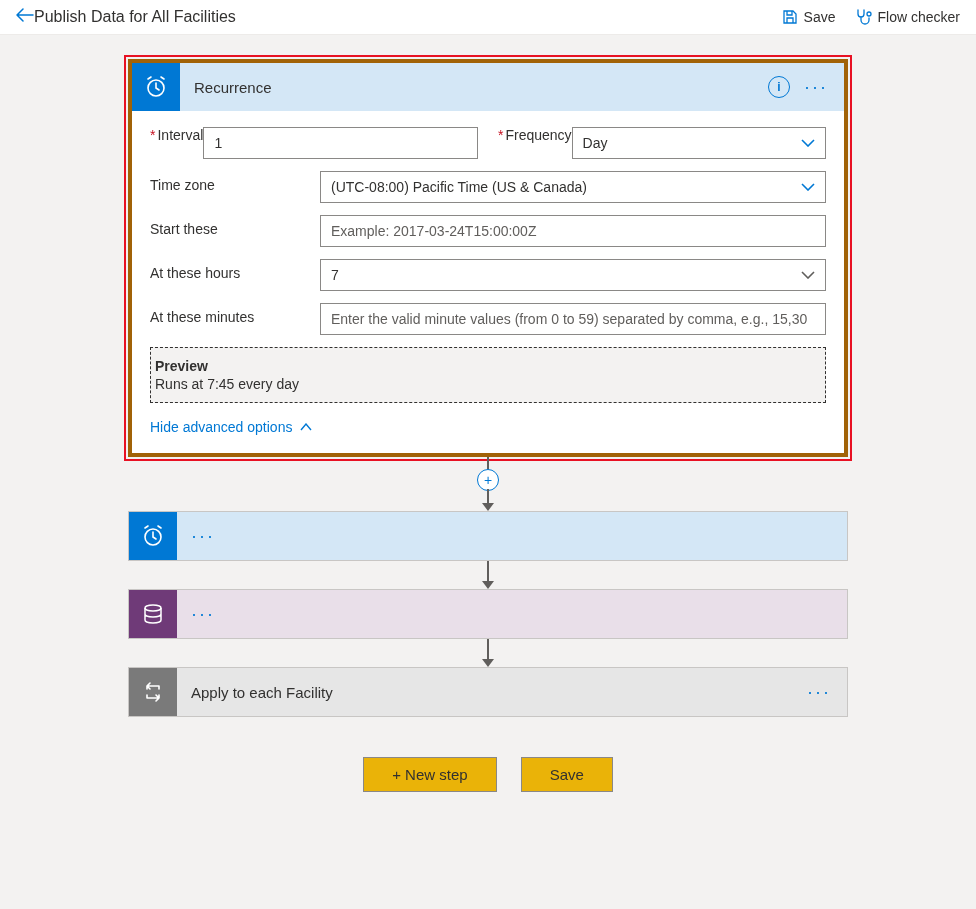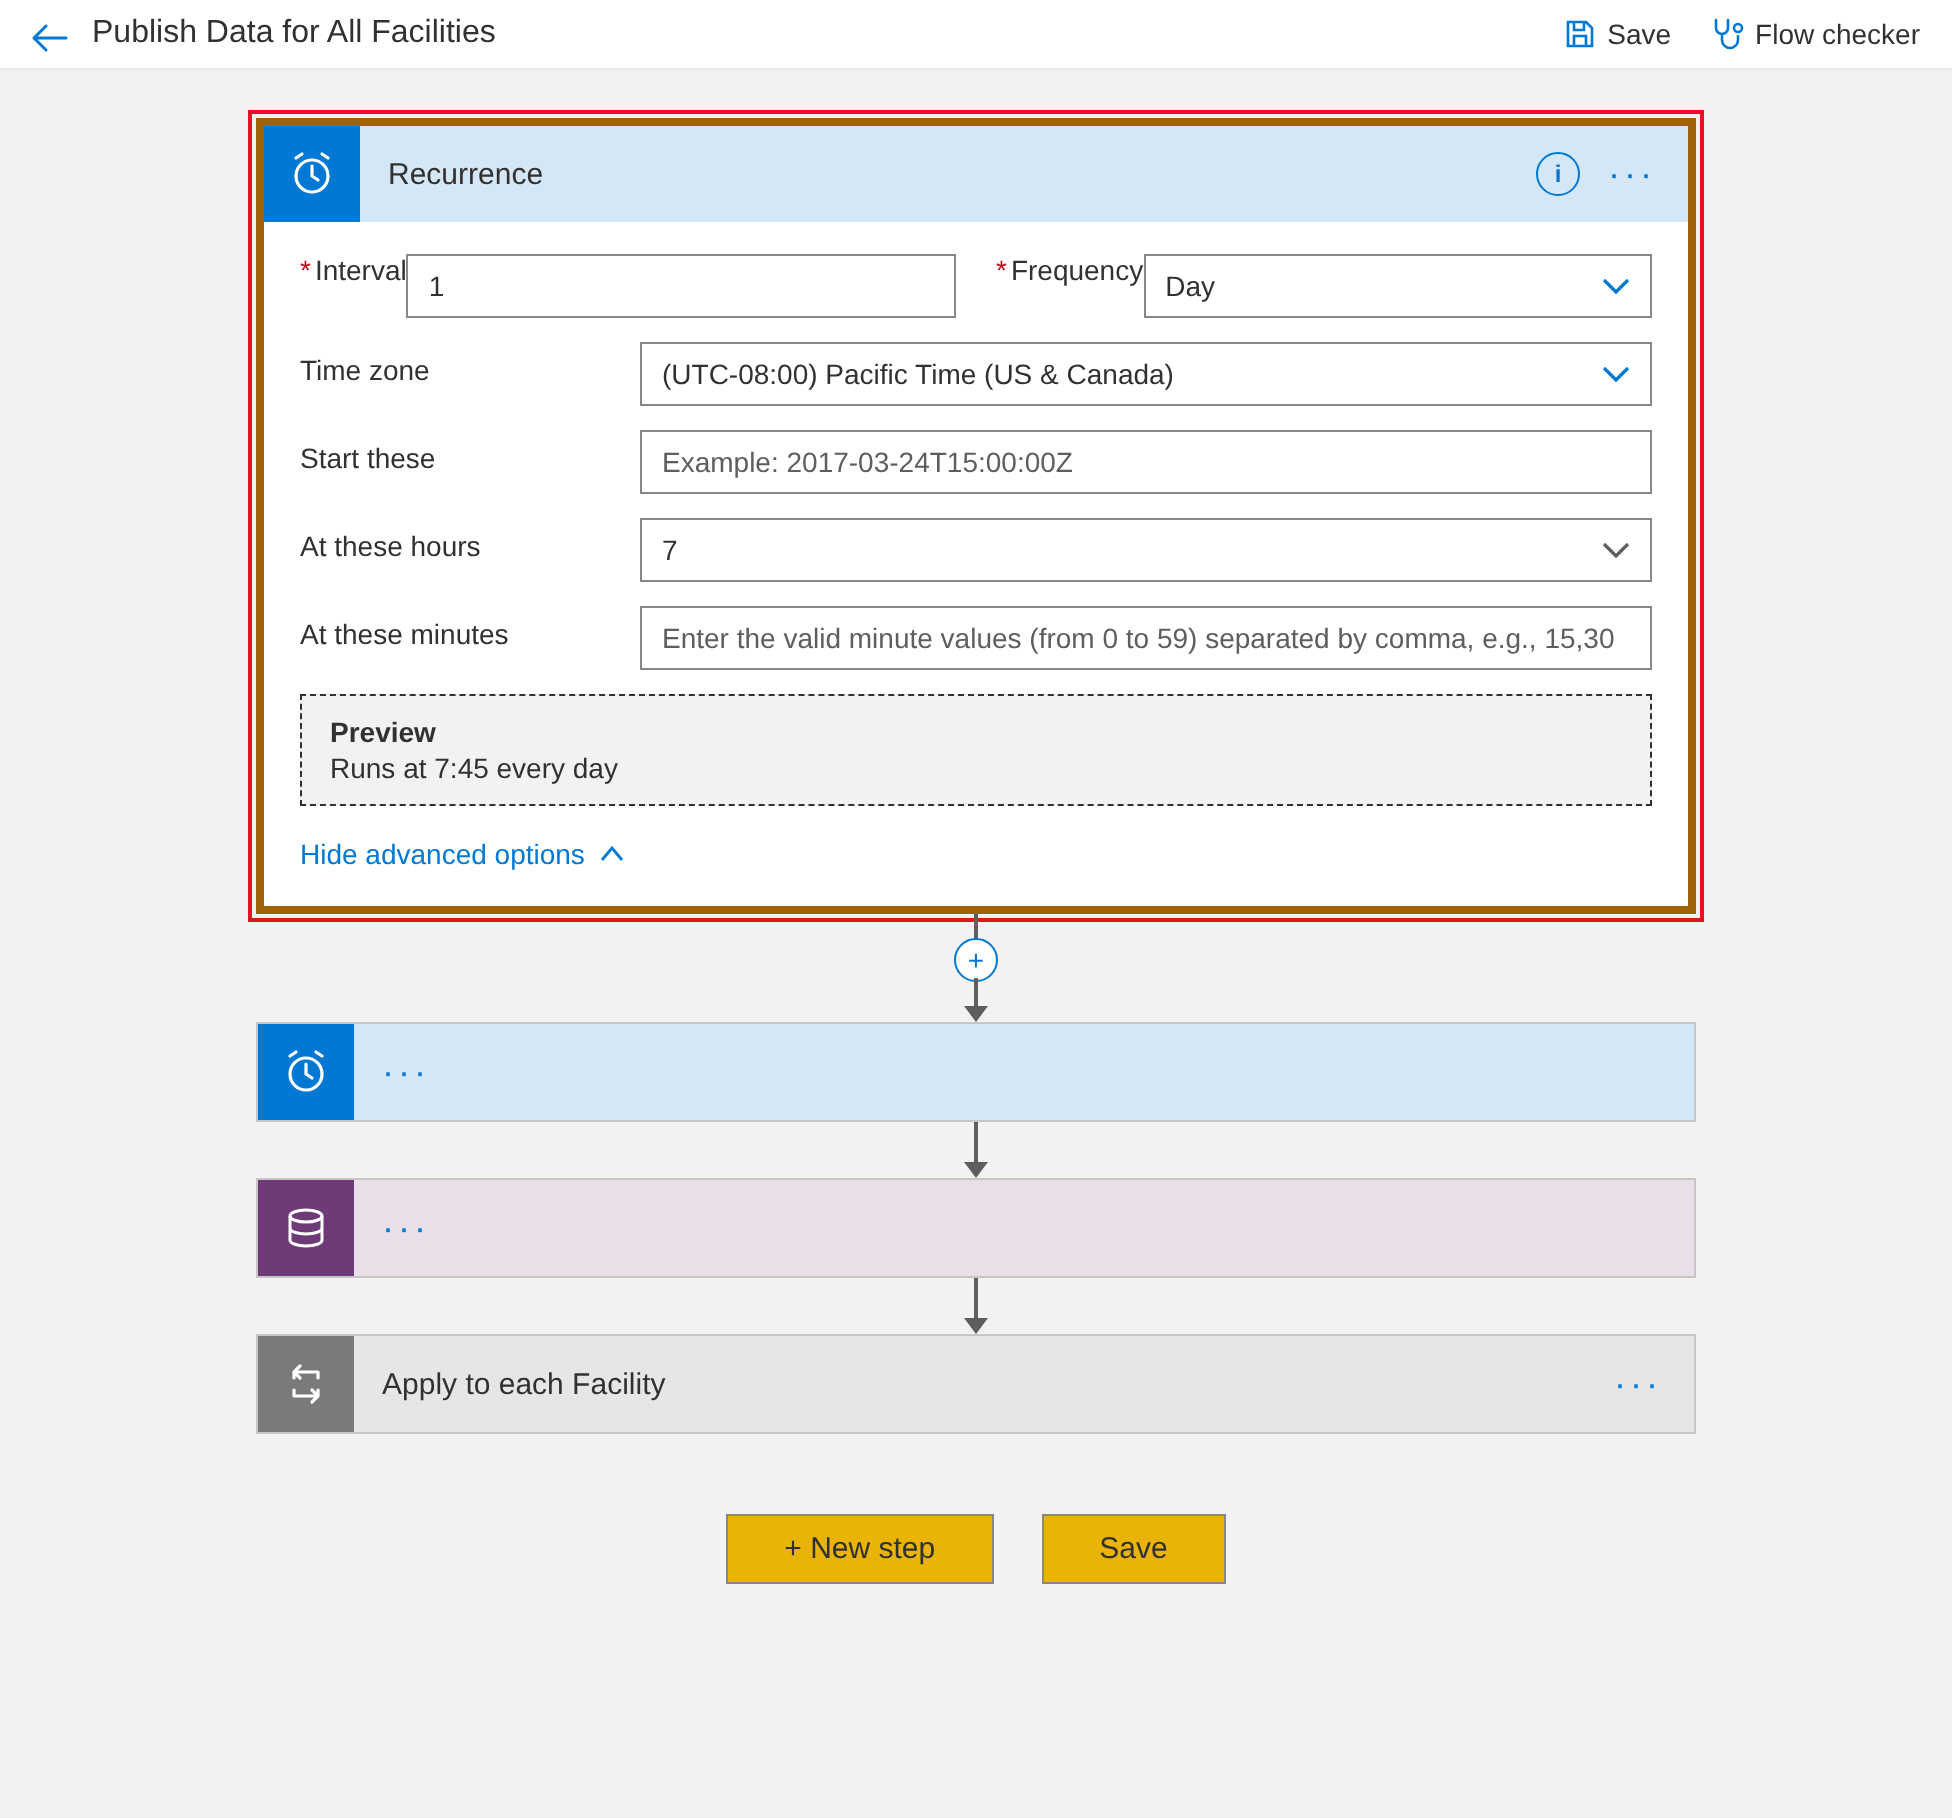--- a/index.html
+++ b/index.html
@@ -10,21 +10,21 @@
     color: #323130;
     width: 976px;
   }
   .topbar {
     display: flex;
     align-items: center;
     padding: 8px 16px;
     background: #fff;
     border-bottom: 1px solid #edebe9;
   }
-  .topbar-left { display: flex; align-items: flex-end; gap: 12px; }
+  .topbar-left { display: flex; align-items: flex-start; }
   .topbar-right { margin-left: auto; display: flex; align-items: center; gap: 18px; }
   .icon-btn { display: flex; align-items: center; gap: 6px; cursor: pointer; color: #323130; }
   .icon-btn.blue { color: #0078d4; }
   .flow-title { font-size: 16px; color: #323130; }
   .canvas { display: flex; flex-direction: column; align-items: center; padding: 24px 0 40px; }
   .card {
     width: 720px;
     background: #fff;
     border: 1px solid #c8c6c4;
     display: flex;
@@ -80,21 +80,21 @@
     display: flex;
     align-items: center;
   }
   .select { justify-content: space-between; cursor: pointer; }
   .input.placeholder, .select .placeholder { color: #605e5c; }
   .chevron { color: #0078d4; }
   .chevron.gray { color: #605e5c; }
   .preview {
     border: 1px dashed #323130;
     background: #f3f2f1;
-    padding: 10px 14px;
+    padding: 10px 4px;
     margin-top: 6px;
   }
   .preview-title { font-weight: 600; font-size: 14px; margin-bottom: 2px; }
   .preview-text { font-size: 14px; color: #323130; }
   .adv-link {
     display: flex; align-items: center; gap: 8px;
     color: #0078d4; font-size: 14px; cursor: pointer;
     margin-top: 16px;
   }
   .connector { display: flex; flex-direction: column; align-items: center; }

